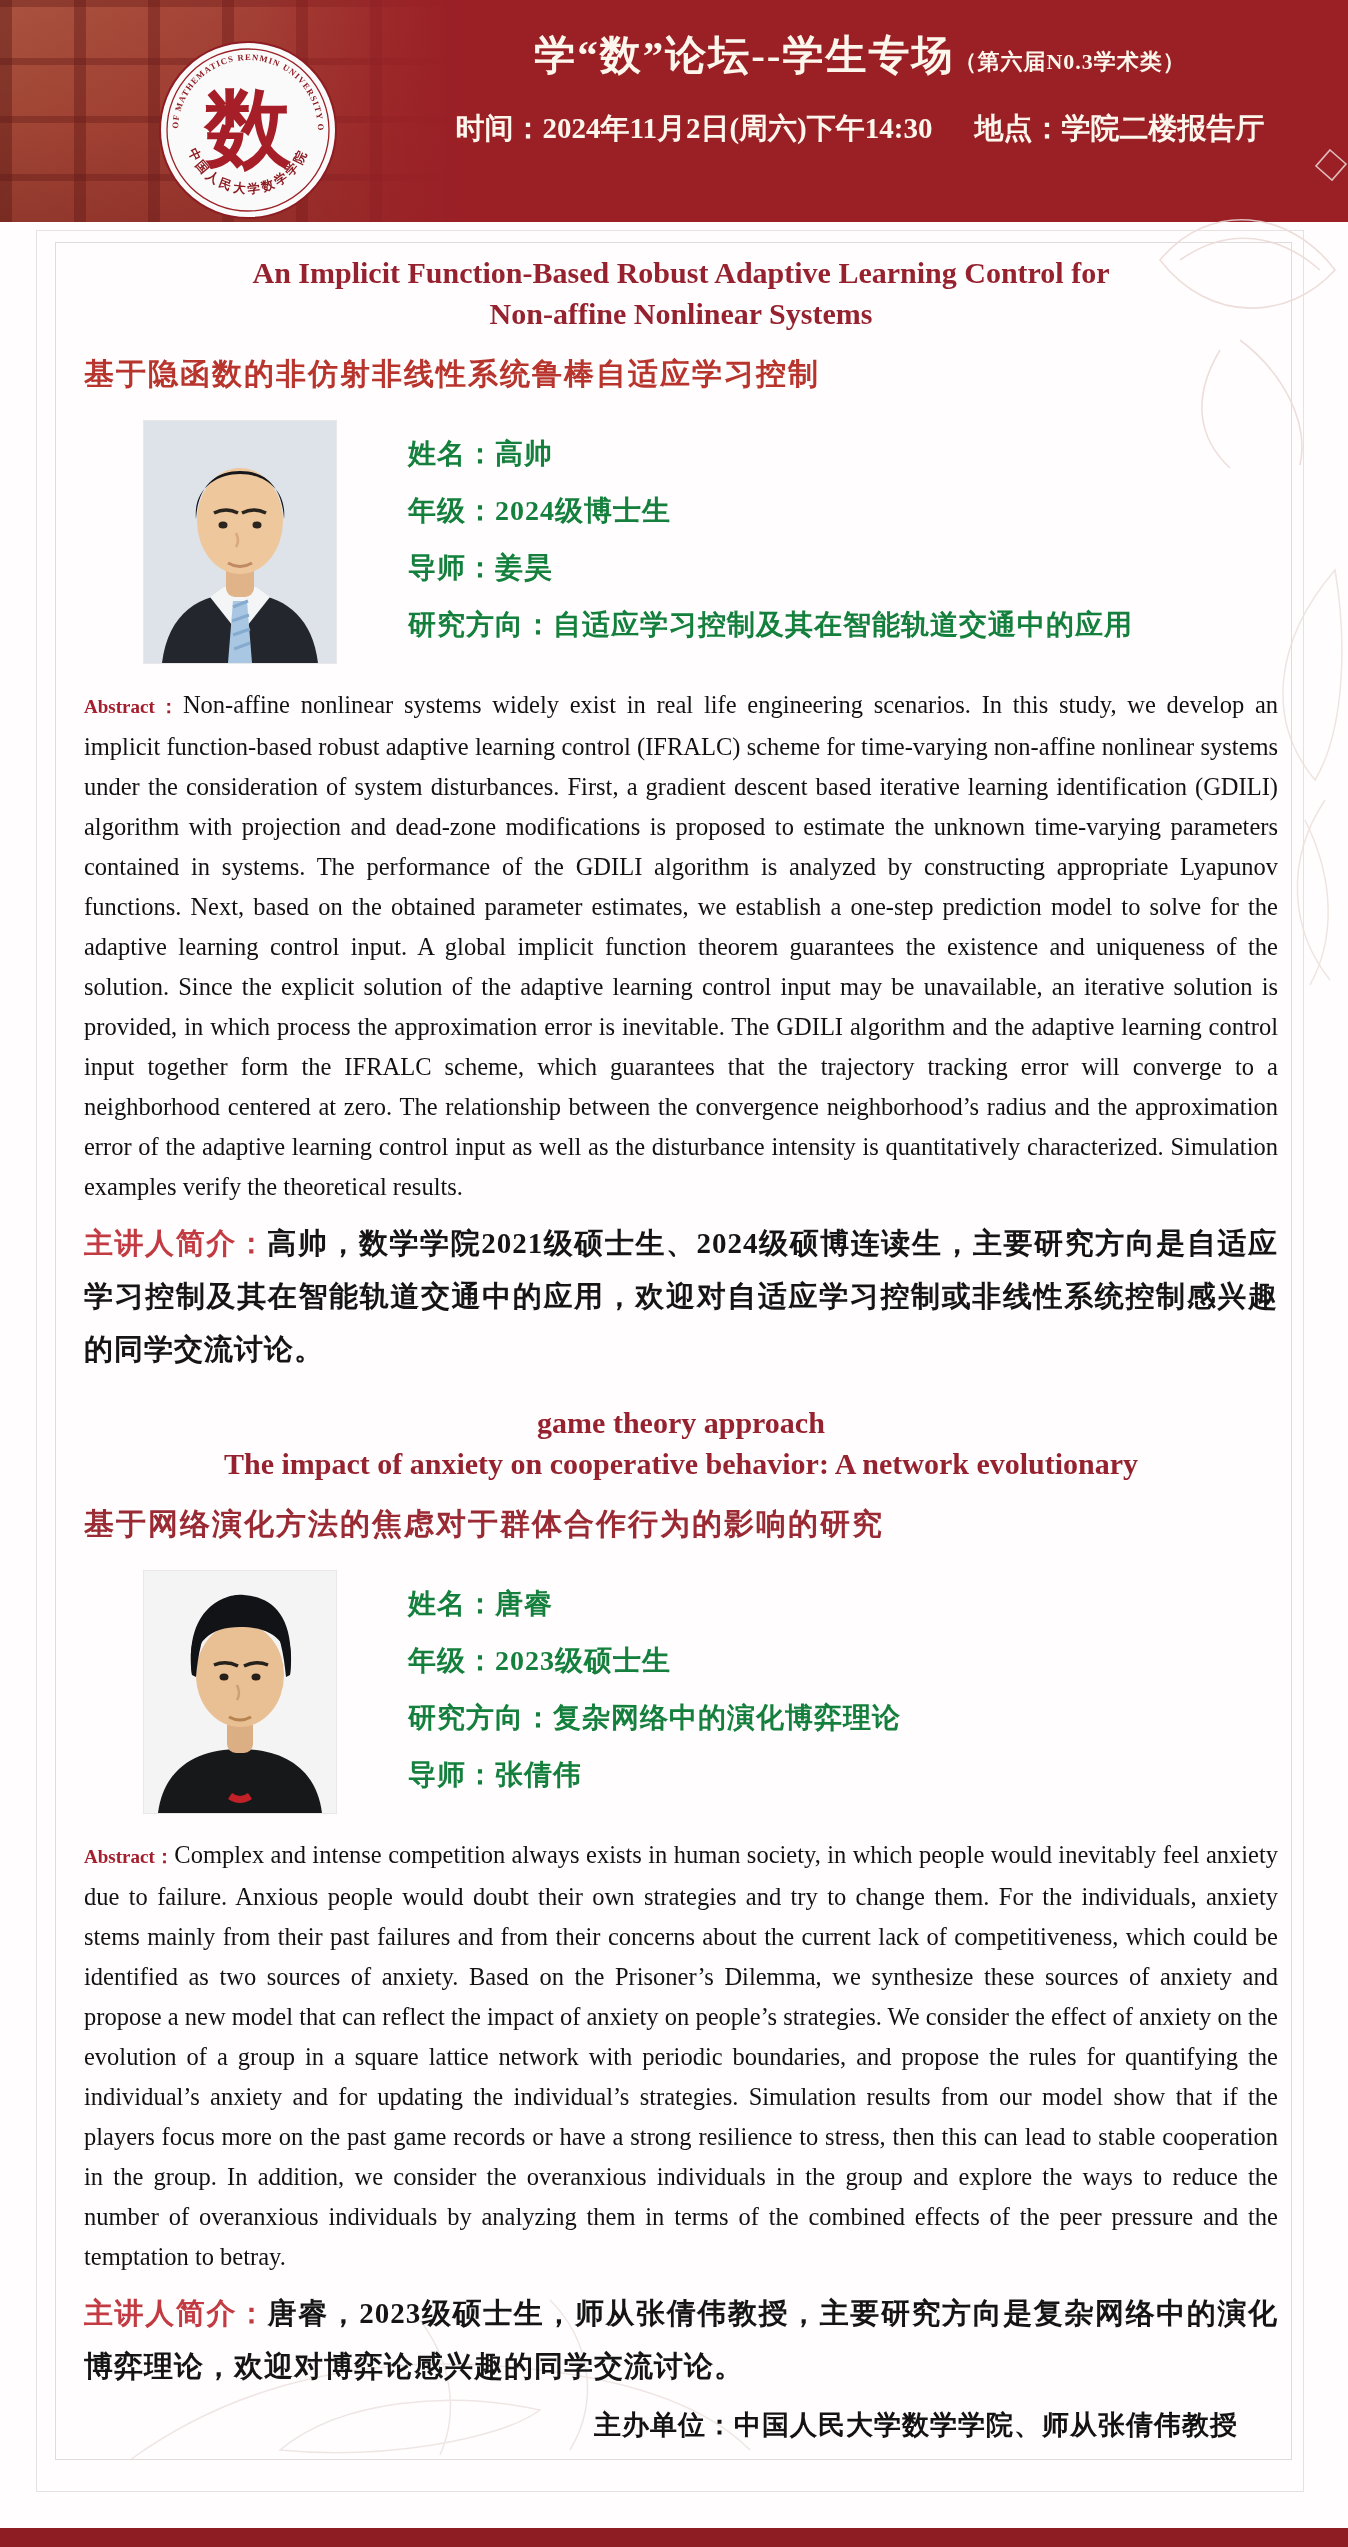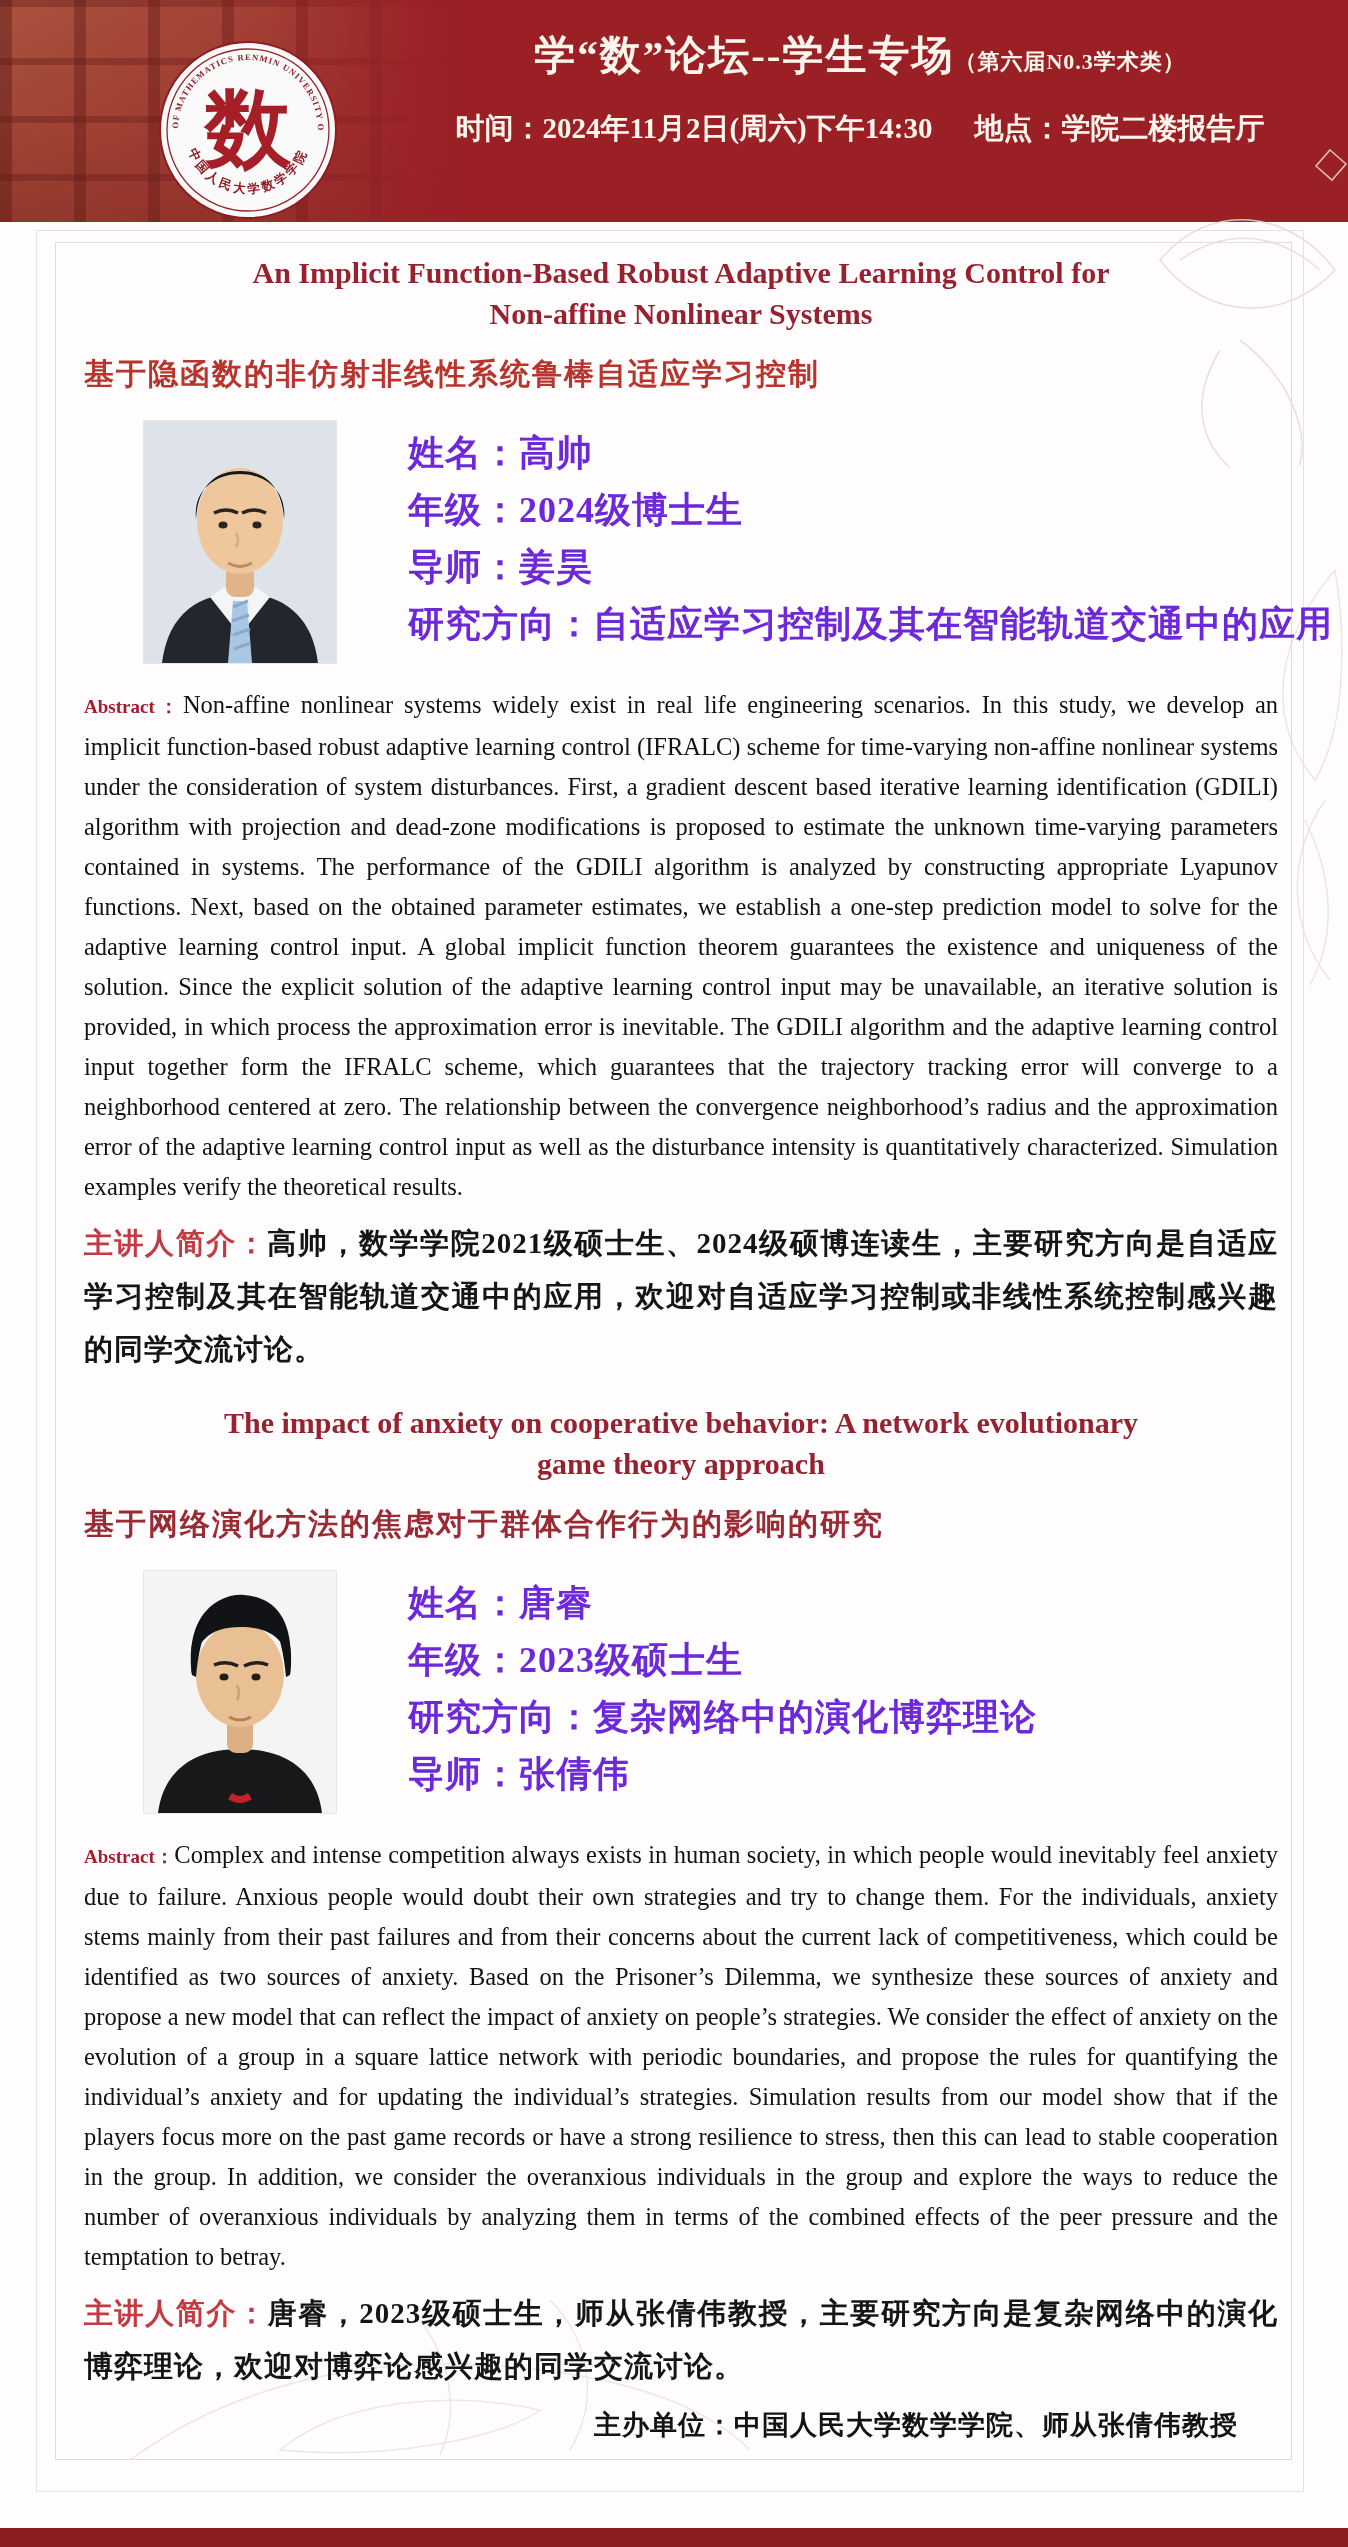--- a/index.html
+++ b/index.html
@@ -52,21 +52,21 @@
   }
   .title-zh {
     font-weight:bold; font-size:30px; margin-top:20px; letter-spacing:2px;
   }
   .title-zh.t1 { color:#b8352e; }
   .title-zh.t2 { color:#9a2a33; }
 
   .speaker-row { display:flex; margin-top:26px; padding-left:60px; }
   .photo { width:192px; height:242px; flex:0 0 auto; box-shadow:0 0 0 1px #e8e8e8; }
   .speaker-info { margin-left:72px; padding-top:4px; }
-  .speaker-info .row { font-weight:bold; font-size:36px; color:#6d28d9; line-height:57px; white-space:nowrap; letter-spacing:1px; }
+  .speaker-info .row { font-weight:bold; font-size:28px; color:#15803d; line-height:57px; white-space:nowrap; letter-spacing:1px; }
 
   .abstract { margin-top:22px; font-size:24.5px; line-height:40px; color:#121212; text-align:justify; }
   .abstract .lab { font-weight:bold; color:#a41e2d; font-size:19px; }
 
   .bio { margin-top:10px; font-size:29px; line-height:53px; font-weight:bold; color:#151515; text-align:justify; letter-spacing:1px; }
   .bio .lab { color:#c33b42; }
 
   .organizer { margin-top:14px; text-align:right; padding-right:40px; font-weight:bold; font-size:27px; color:#131313; letter-spacing:1px; }
 
   .redbar { position:absolute; left:0; top:2528px; width:1348px; height:19px; background:#8e1c23; }
@@ -173,22 +173,22 @@
         <span class="lab">Abstract：</span><span>Non-affine nonlinear systems widely exist in real life engineering scenarios. In this study, we develop an implicit function-based robust adaptive learning control (IFRALC) scheme for time-varying non-affine nonlinear systems under the consideration of system disturbances. First, a gradient descent based iterative learning identification (GDILI) algorithm with projection and dead-zone modifications is proposed to estimate the unknown time-varying parameters contained in systems. The performance of the GDILI algorithm is analyzed by constructing appropriate Lyapunov functions. Next, based on the obtained parameter estimates, we establish a one-step prediction model to solve for the adaptive learning control input. A global implicit function theorem guarantees the existence and uniqueness of the solution. Since the explicit solution of the adaptive learning control input may be unavailable, an iterative solution is provided, in which process the approximation error is inevitable. The GDILI algorithm and the adaptive learning control input together form the IFRALC scheme, which guarantees that the trajectory tracking error will converge to a neighborhood centered at zero. The relationship between the convergence neighborhood’s radius and the approximation error of the adaptive learning control input as well as the disturbance intensity is quantitatively characterized. Simulation examples verify the theoretical results.</span>
       </p>
 
       <p class="bio">
         <span class="lab">主讲人简介：</span><span>高帅，数学学院2021级硕士生、2024级硕博连读生，主要研究方向是自适应学习控制及其在智能轨道交通中的应用，欢迎对自适应学习控制或非线性系统控制感兴趣的同学交流讨论。</span>
       </p>
     </section>
 
     <section style="margin-top:26px;">
       <div class="title-en">
+        <div>game theory approach</div>
         <div>The impact of anxiety on cooperative behavior: A network evolutionary</div>
-        <div>game theory approach</div>
       </div>
       <div class="title-zh t2">基于网络演化方法的焦虑对于群体合作行为的影响的研究</div>
 
       <div class="speaker-row">
         <svg class="photo" viewBox="0 0 192 242">
           <rect width="192" height="242" fill="#f4f4f4"></rect>
           <path d="M14,242 C20,196 54,178 96,178 C138,178 172,196 178,242 Z" fill="#17181a"></path>
           <rect x="83" y="146" width="26" height="36" rx="9" fill="#dcae84"></rect>
           <path d="M96,232 m-14,-40 a14,8 0 1 0 28,0" fill="#17181a"></path>
           <path d="M88,222 q8,6 16,0 l4,6 q-12,8 -24,0 z" fill="#c22127"></path>

